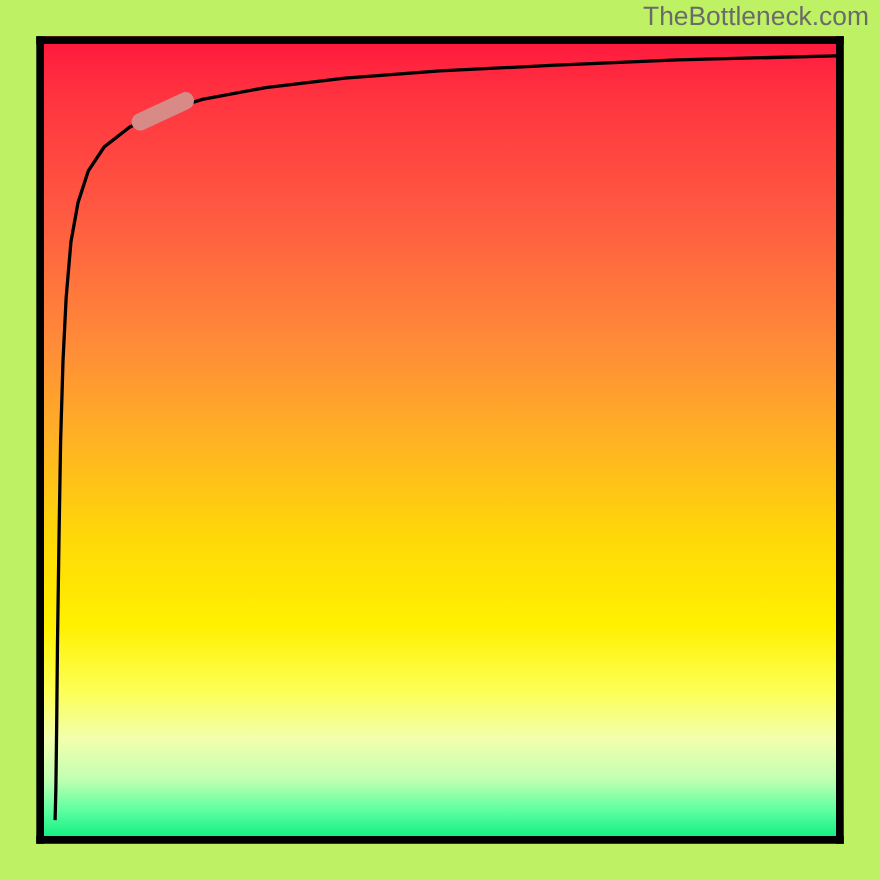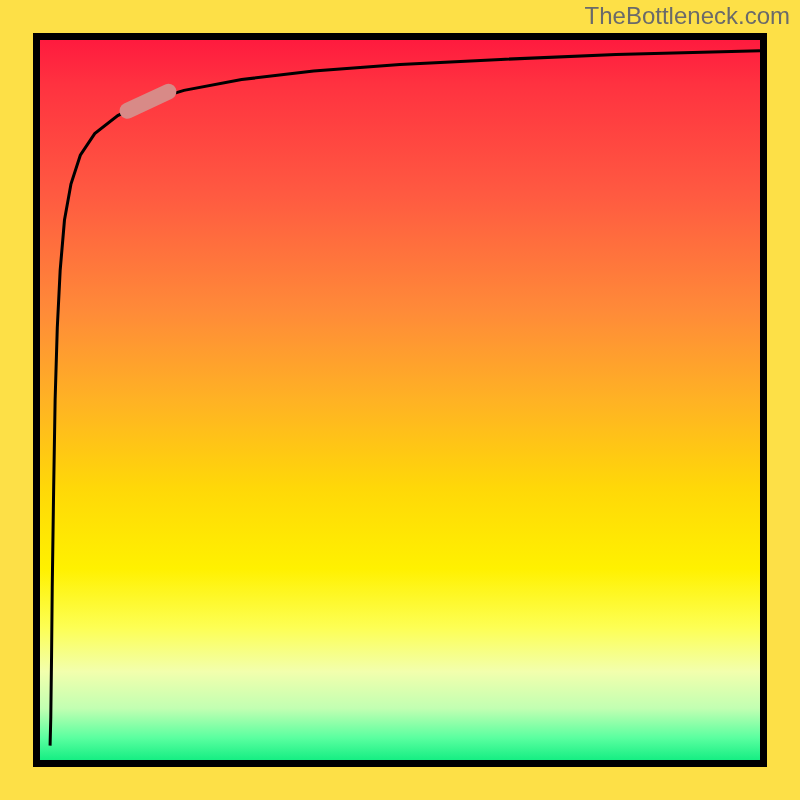--- a/index.html
+++ b/index.html
@@ -8,21 +8,21 @@
     width: 800px;
     height: 800px;
     overflow: hidden;
     background: #ffffff;
     font-family: Arial, Helvetica, sans-serif;
   }
   .canvas {
     position: relative;
     width: 800px;
     height: 800px;
-    background: #fde047;
+    background: #bef264;
   }
   .watermark {
     position: absolute;
     top: 2px;
     right: 10px;
     font-size: 24px;
     color: #6a6a6a;
     letter-spacing: 0px;
     font-weight: 400;
   }

